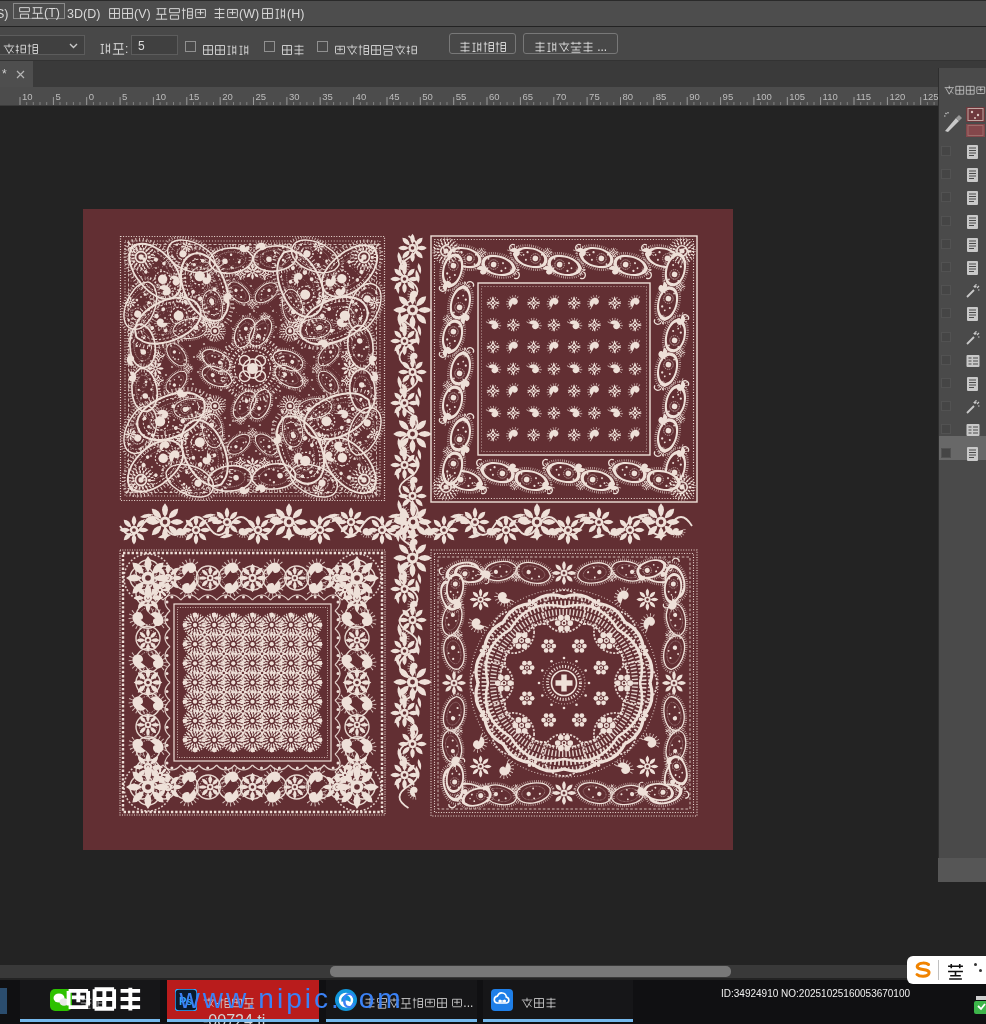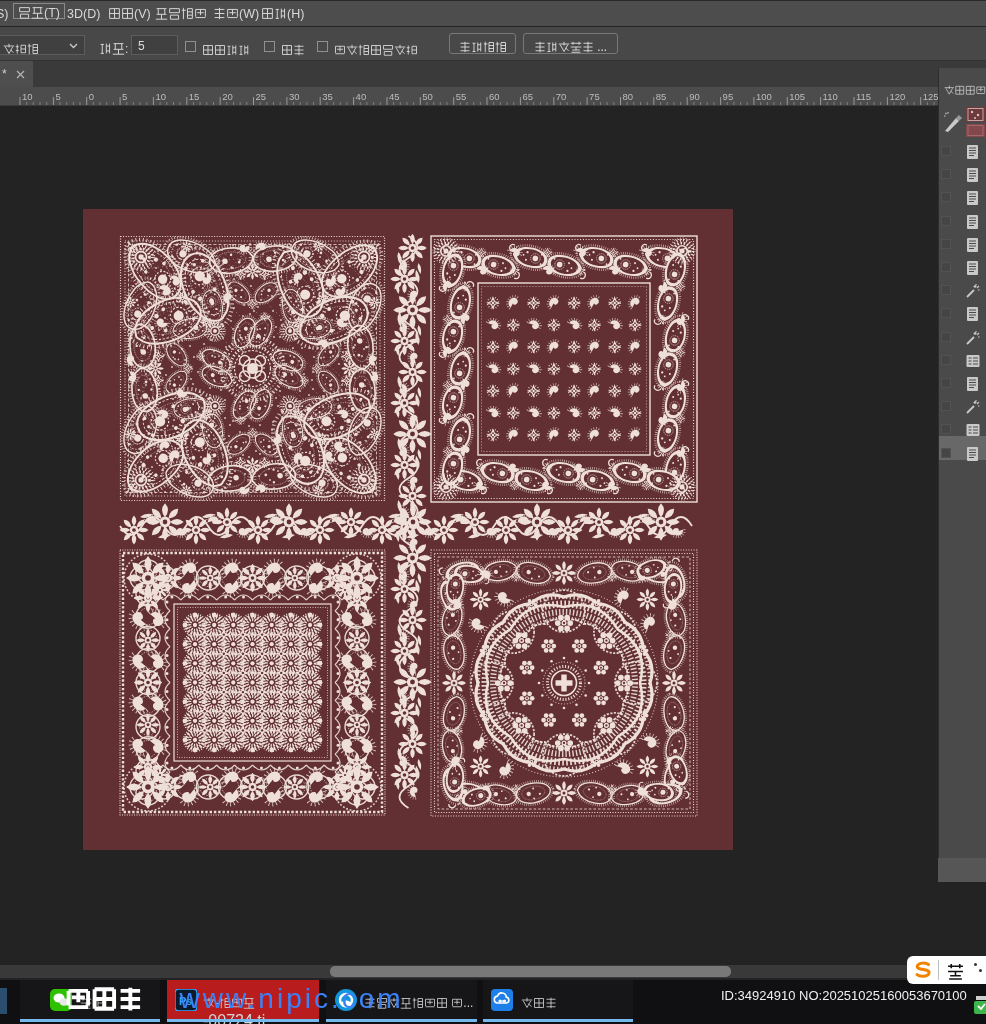--- a/index.html
+++ b/index.html
@@ -2075,21 +2075,21 @@
           <path transform="translate(0,0)" d="M1 4L15 4M8 1L8 6M3 5L8 14M13 5L8 14M10 9L14 13"></path>
           <path transform="translate(16,0)" d="M2 2L14 2M2 2L2 14M14 2L14 14M2 14L14 14M2 8L14 8M8 2L8 14"></path>
           <path transform="translate(32,0)" d="M2 3L14 3M2 8L14 8M2 13L14 13M8 1L8 15"></path>
         </svg></span>
     </div>
     <div style="position:absolute;left:20px;top:1019px;width:140px;height:3px;background:#76b9ed"></div>
     <div style="position:absolute;left:167px;top:1019px;width:152px;height:3px;background:#76b9ed"></div>
     <div style="position:absolute;left:326px;top:1019px;width:151px;height:3px;background:#76b9ed"></div>
     <div style="position:absolute;left:483px;top:1019px;width:150px;height:3px;background:#76b9ed"></div>
     <div style="position:absolute;left:0;top:988px;width:7px;height:26px;background:#2b4d6e"></div>
-    <div style="position:absolute;left:721px;top:988px;color:#f0f0f0;font-size:13px;font-family:'Liberation Sans'">ID:34924910 NO:20251025160053670100</div>
+    <div style="position:absolute;left:721px;top:988px;color:#f0f0f0;font-size:10px;font-family:'Liberation Sans'">ID:34924910 NO:20251025160053670100</div>
     <div style="position:absolute;left:40px;top:983px"><svg width="128.7" height="26" viewBox="0 0 48 16" style="vertical-align:middle" fill="none" stroke="#ffffff" stroke-width="2.4" opacity="1.0">
         <path transform="translate(0,0)" d="M2 3L14 3M2 3L2 12M14 3L14 12M8 3L8 10M4 7L12 7M2 13L14 13"></path>
         <path transform="translate(16,0)" d="M2 2L14 2M2 2L2 14M14 2L14 14M2 14L14 14M2 8L14 8M8 2L8 14"></path>
         <path transform="translate(32,0)" d="M2 3L14 3M2 8L14 8M2 13L14 13M8 1L8 15"></path>
       </svg><span style="color:#3b82f6;font-size:28px;font-weight:normal;vertical-align:middle;letter-spacing:3px"> www.nipic.com</span></div>
     <div style="position:absolute;left:907px;top:956px;width:79px;height:28px;background:#fff;border-radius:6px 0 0 6px"></div>
     <svg style="position:absolute;left:913px;top:961px" width="20" height="18" viewBox="0 0 20 18">
 <path d="M15.5 3.5 C13 1.5 6 1.5 4.5 4.5 C3.2 7.2 7 8.2 10 8.5 C13.5 8.9 17 9.5 15.8 12.8 C14.5 16 6.5 16 4 13.5" stroke="#f08300" stroke-width="3" fill="none" stroke-linecap="round"></path>
     </svg>
     <div style="position:absolute;left:938px;top:960px;width:1px;height:20px;background:#c0c0c0"></div>

